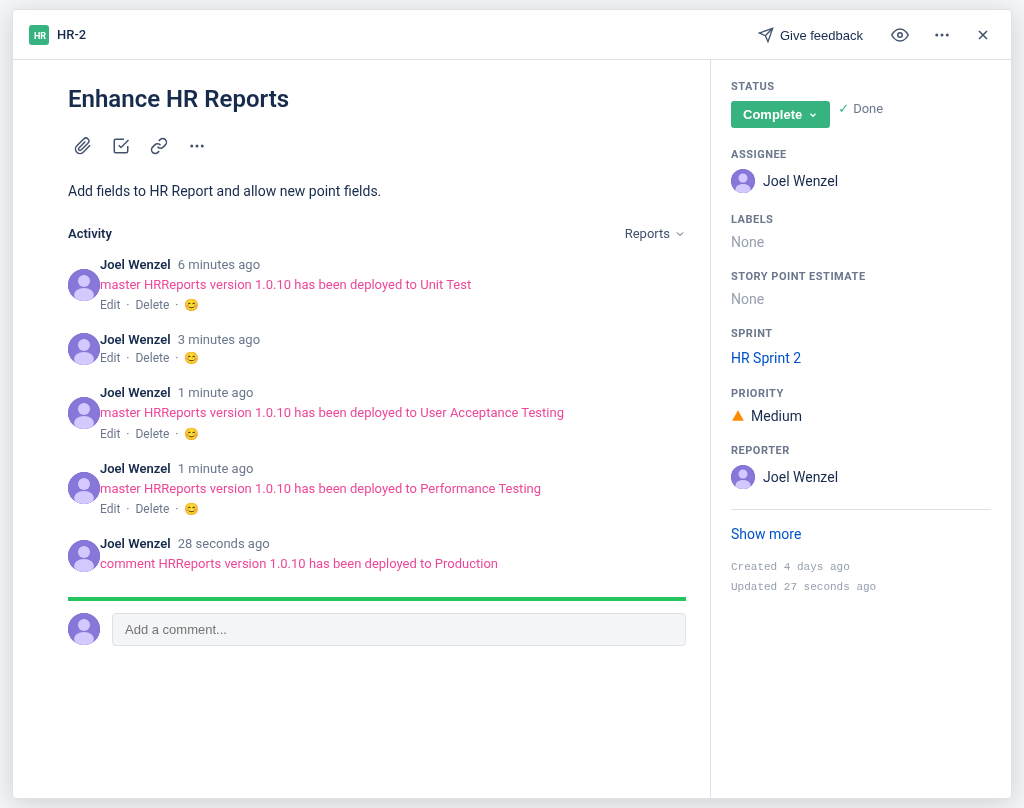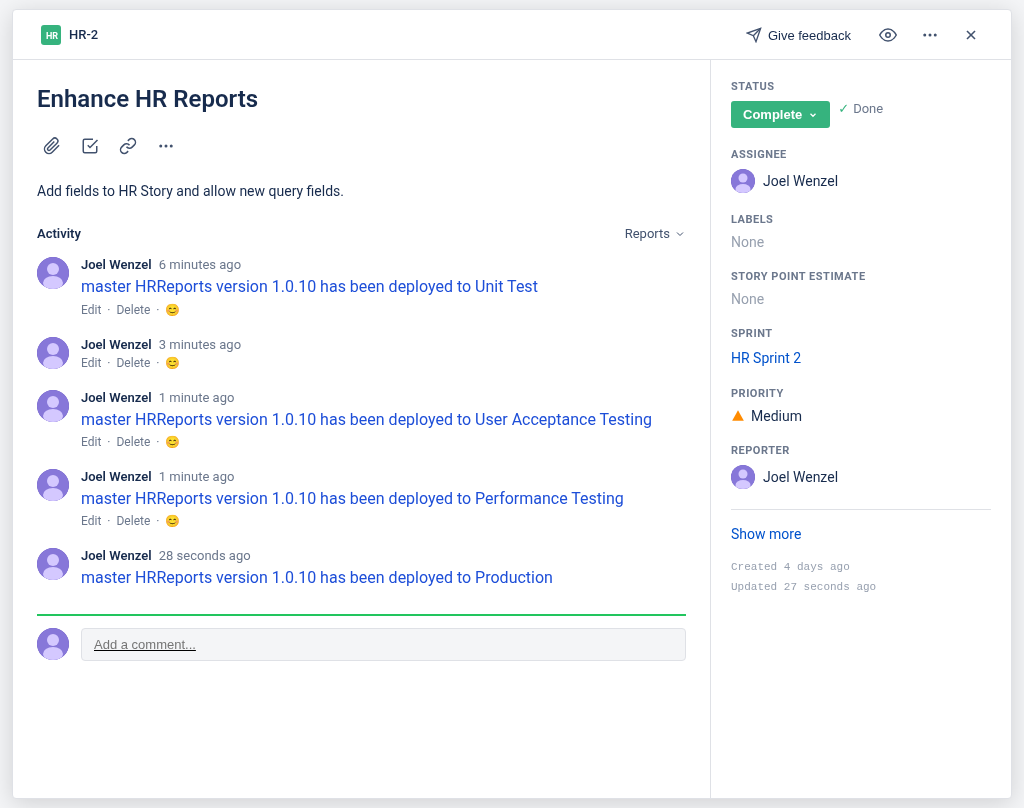--- a/index.html
+++ b/index.html
@@ -21,21 +21,21 @@
       flex-direction: column;
       overflow: hidden;
       box-shadow: 0 4px 24px rgba(0,0,0,0.15);
       position: relative;
     }
     
     .topbar {
       display: flex;
       align-items: center;
       justify-content: space-between;
-      padding: 8px 28px;
+      padding: 8px 16px;
       border-bottom: 1px solid #dfe1e6;
       min-height: 50px;
       flex-shrink: 0;
     }
     .topbar-left {
       display: flex;
       align-items: center;
       gap: 8px;
     }
     .app-icon {
@@ -82,20 +82,21 @@
       display: flex;
       align-items: center;
       justify-content: center;
       font-size: 16px;
     }
     
     .main-content {
       display: flex;
       flex: 1;
       overflow: hidden;
+      padding-left: 31px;
     }
     
     .left-panel {
       flex: 1;
       padding: 24px;
       overflow-y: auto;
       border-right: 1px solid #dfe1e6;
     }
     .issue-title {
       font-size: 24px;
@@ -142,22 +143,22 @@
     .comments-filter {
       display: flex;
       align-items: center;
       gap: 4px;
       font-size: 13px;
       color: #42526e;
       cursor: pointer;
     }
     .activity-item {
       display: flex;
-      gap: 12px;
       margin-bottom: 20px;
+      align-items: center;
     }
     .avatar {
       width: 32px;
       height: 32px;
       border-radius: 50%;
       background: #6554c0;
       flex-shrink: 0;
       overflow: hidden;
       display: flex;
       align-items: center;
@@ -175,45 +176,44 @@
       margin-bottom: 4px;
     }
     .activity-meta .author {
       font-weight: 600;
     }
     .activity-meta .time {
       color: #6b778c;
       margin-left: 4px;
     }
     .activity-text {
-      font-size: 16px;
-      color: #1d4ed8;
+      font-size: 13px;
+      color: #ec4899;
       margin-bottom: 4px;
       line-height: 1.4;
     }
     .activity-actions {
       display: flex;
       align-items: center;
       gap: 6px;
       font-size: 12px;
       color: #6b778c;
     }
     .activity-actions span {
       cursor: pointer;
     }
     .dot { color: #6b778c; }
     
     .comment-input-row {
       display: flex;
       align-items: center;
       gap: 12px;
       padding-top: 12px;
-      border-top: 2px solid #22c55e;
+      border-top: 4px solid #22c55e;
       margin-top: 12px;
-      text-decoration: underline;
     }
     .comment-input {
       flex: 1;
       padding: 8px 12px;
       border: 1px solid #dfe1e6;
       border-radius: 4px;
       font-size: 13px;
       color: #6b778c;
       cursor: text;
       background: #f4f5f7;
@@ -411,21 +411,21 @@
         </button>
         <button class="toolbar-btn" title="More">
           <svg width="18" height="18" viewBox="0 0 24 24" fill="#42526e">
             <circle cx="5" cy="12" r="2"></circle>
               <circle cx="12" cy="12" r="2"></circle>
               <circle cx="19" cy="12" r="2"></circle>
           </svg>
         </button>
       </div>
 
-      <p class="description">Add fields to HR Story and allow new query fields.</p>
+      <p class="description">Add fields to HR Report and allow new point fields.</p>
 
       <div class="activity-header">
         <span class="activity-title">Activity</span>
         <div class="comments-filter">
           <span>Reports</span>
           <svg width="12" height="12" viewBox="0 0 24 24" fill="none" stroke="#42526e" stroke-width="2">
             <polyline points="6 9 12 15 18 9"></polyline>
           </svg>
         </div>
       </div>
@@ -533,21 +533,21 @@
                 <circle cx="16" cy="16" r="16" fill="#8777d9"></circle>
                 <circle cx="16" cy="12" r="6" fill="#d4c8ff"></circle>
                 <ellipse cx="16" cy="26" rx="10" ry="7" fill="#d4c8ff"></ellipse>
               </svg>
           </div>
           <div class="activity-body">
             <div class="activity-meta">
               <span class="author">Joel Wenzel</span>
               <span class="time">28 seconds ago</span>
             </div>
-            <div class="activity-text">master HRReports version 1.0.10 has been deployed to Production</div>
+            <div class="activity-text">comment HRReports version 1.0.10 has been deployed to Production</div>
           </div>
         </div>
 
       </div>
 
       <div class="comment-input-row">
         <div class="avatar">
           <svg width="32" height="32" viewBox="0 0 32 32">
               <circle cx="16" cy="16" r="16" fill="#8777d9"></circle>
               <circle cx="16" cy="12" r="6" fill="#d4c8ff"></circle>

